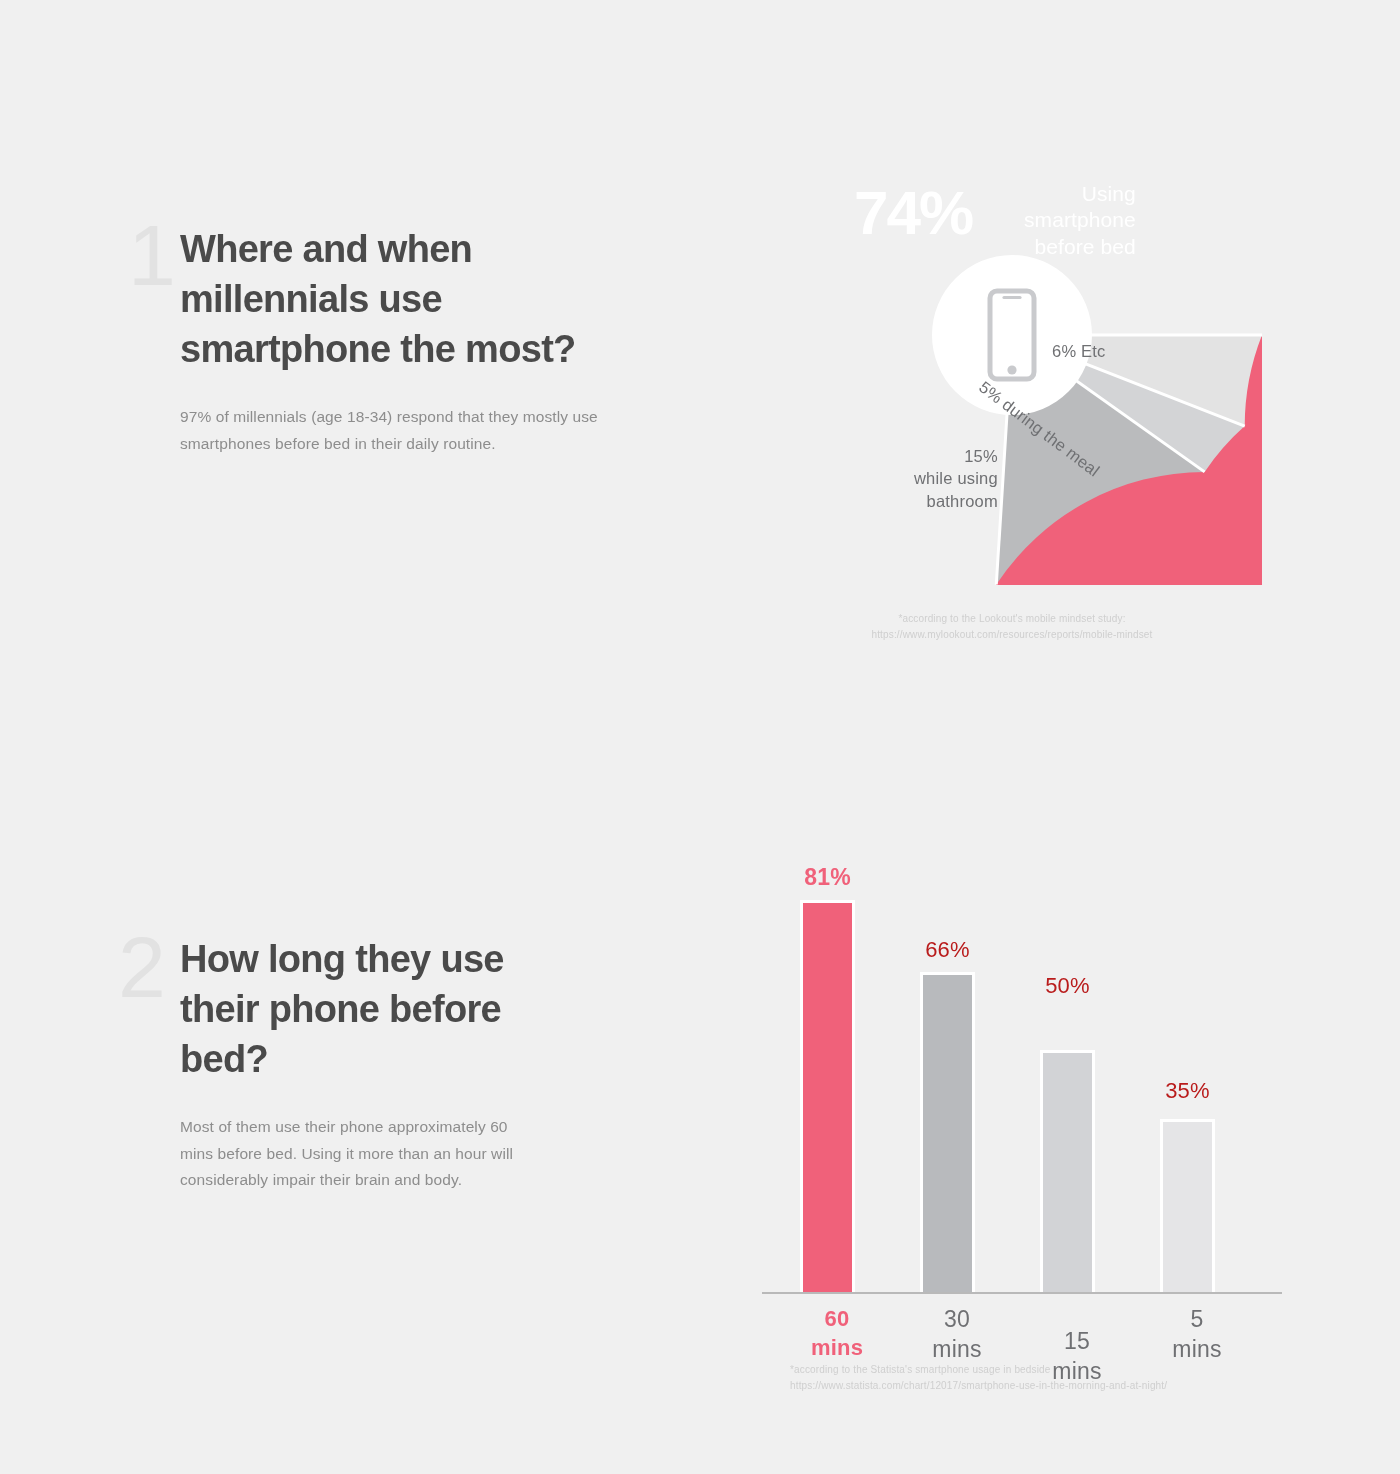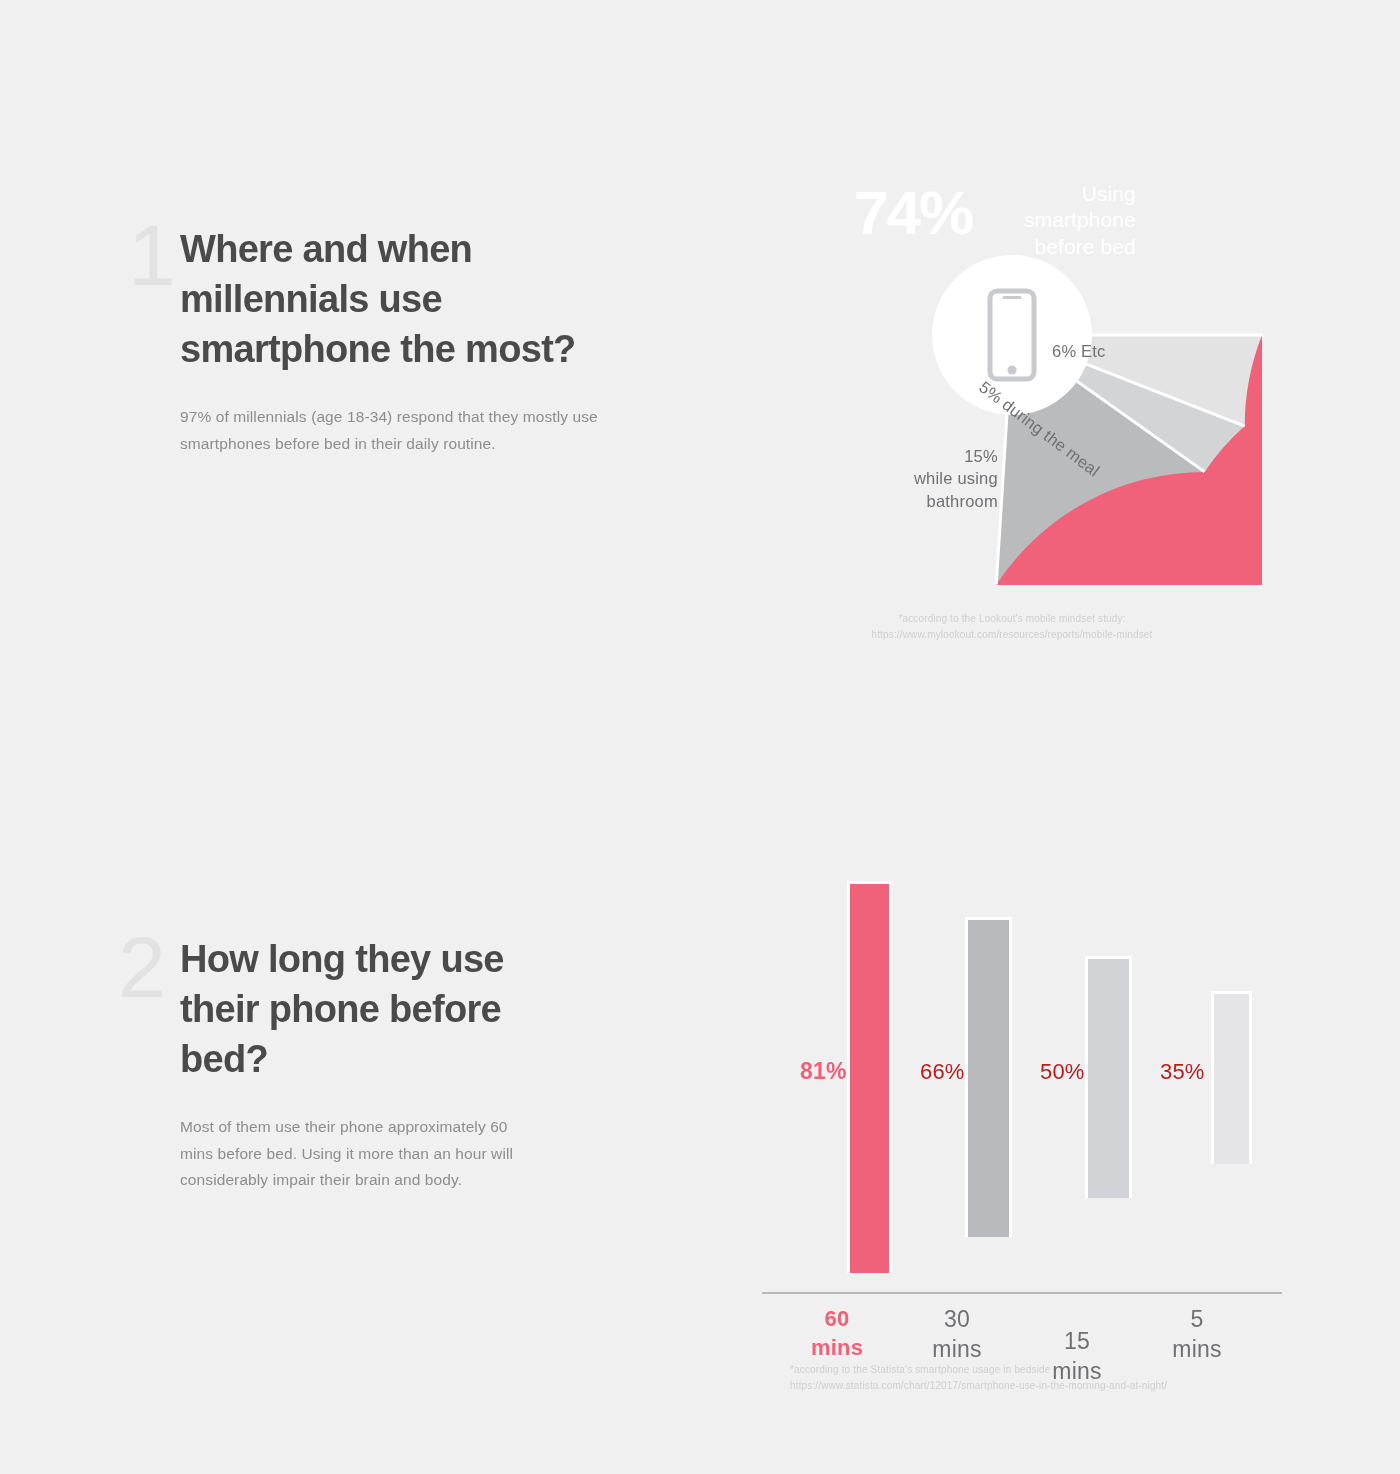--- a/index.html
+++ b/index.html
@@ -120,23 +120,23 @@
   #bar-plot {
     position: absolute;
     left: 0;
     top: 0;
     width: 520px;
     height: 430px;
   }
   .bar-col {
     position: absolute;
     bottom: 0;
-    width: 92px;
+    width: 55px;
     display: flex;
-    flex-direction: row;
+    flex-direction: column;
     justify-content: flex-end;
     align-items: center;
     height: 100%;
   }
   .bar-value {
     font-size: 22px;
     color: #b91c1c;
     margin-bottom: 11px;
     letter-spacing: 0.2px;
     line-height: 1;
@@ -261,21 +261,21 @@
       <div class="bar-col" style="left:38px;">
         <div class="bar-value accent">81%</div>
         <div class="bar-rect" style="height:392px; background:#f0617a;"></div>
       </div>
 
       <div class="bar-col" style="left:158px;">
         <div class="bar-value">66%</div>
         <div class="bar-rect" style="height:320px; background:#b8babd;"></div>
       </div>
 
-      <div class="bar-col" style="left:278px;">
+      <div class="bar-col" style="left:278px;gap:42px;">
         <div class="bar-value">50%</div>
         <div class="bar-rect" style="height:242px; background:#d2d3d6;"></div>
       </div>
 
       <div class="bar-col" style="left:398px;gap:6px;">
         <div class="bar-value">35%</div>
         <div class="bar-rect" style="height:173px; background:#e5e5e7;"></div>
       </div>
     </div>
 

